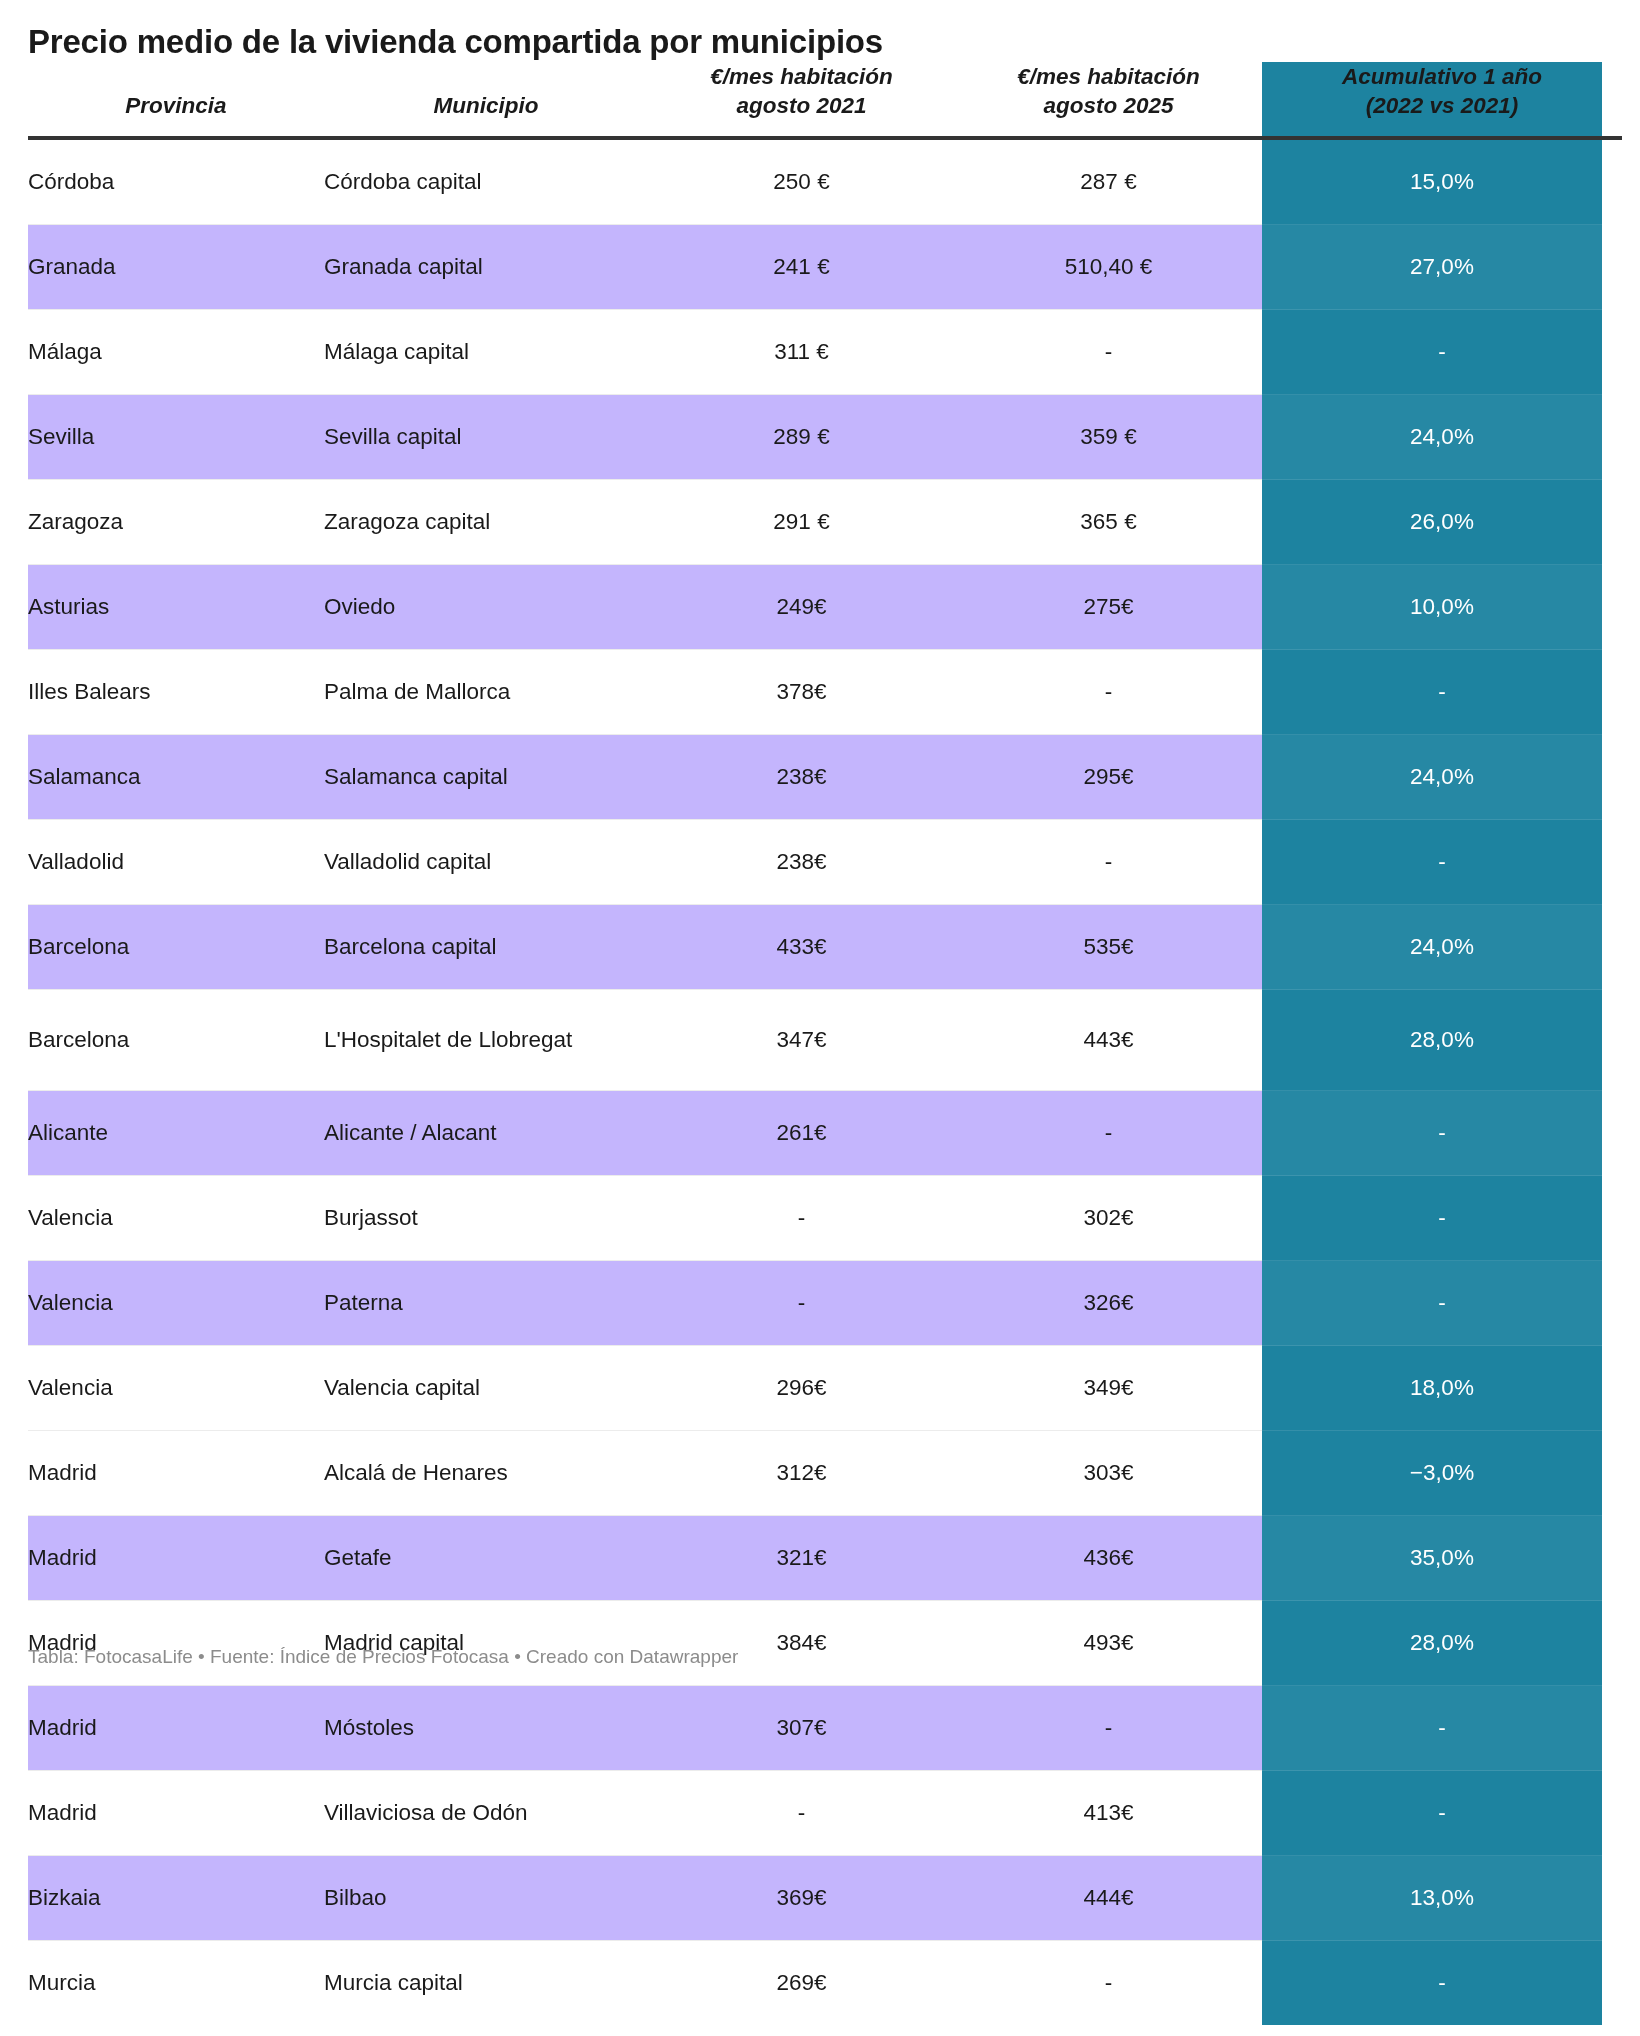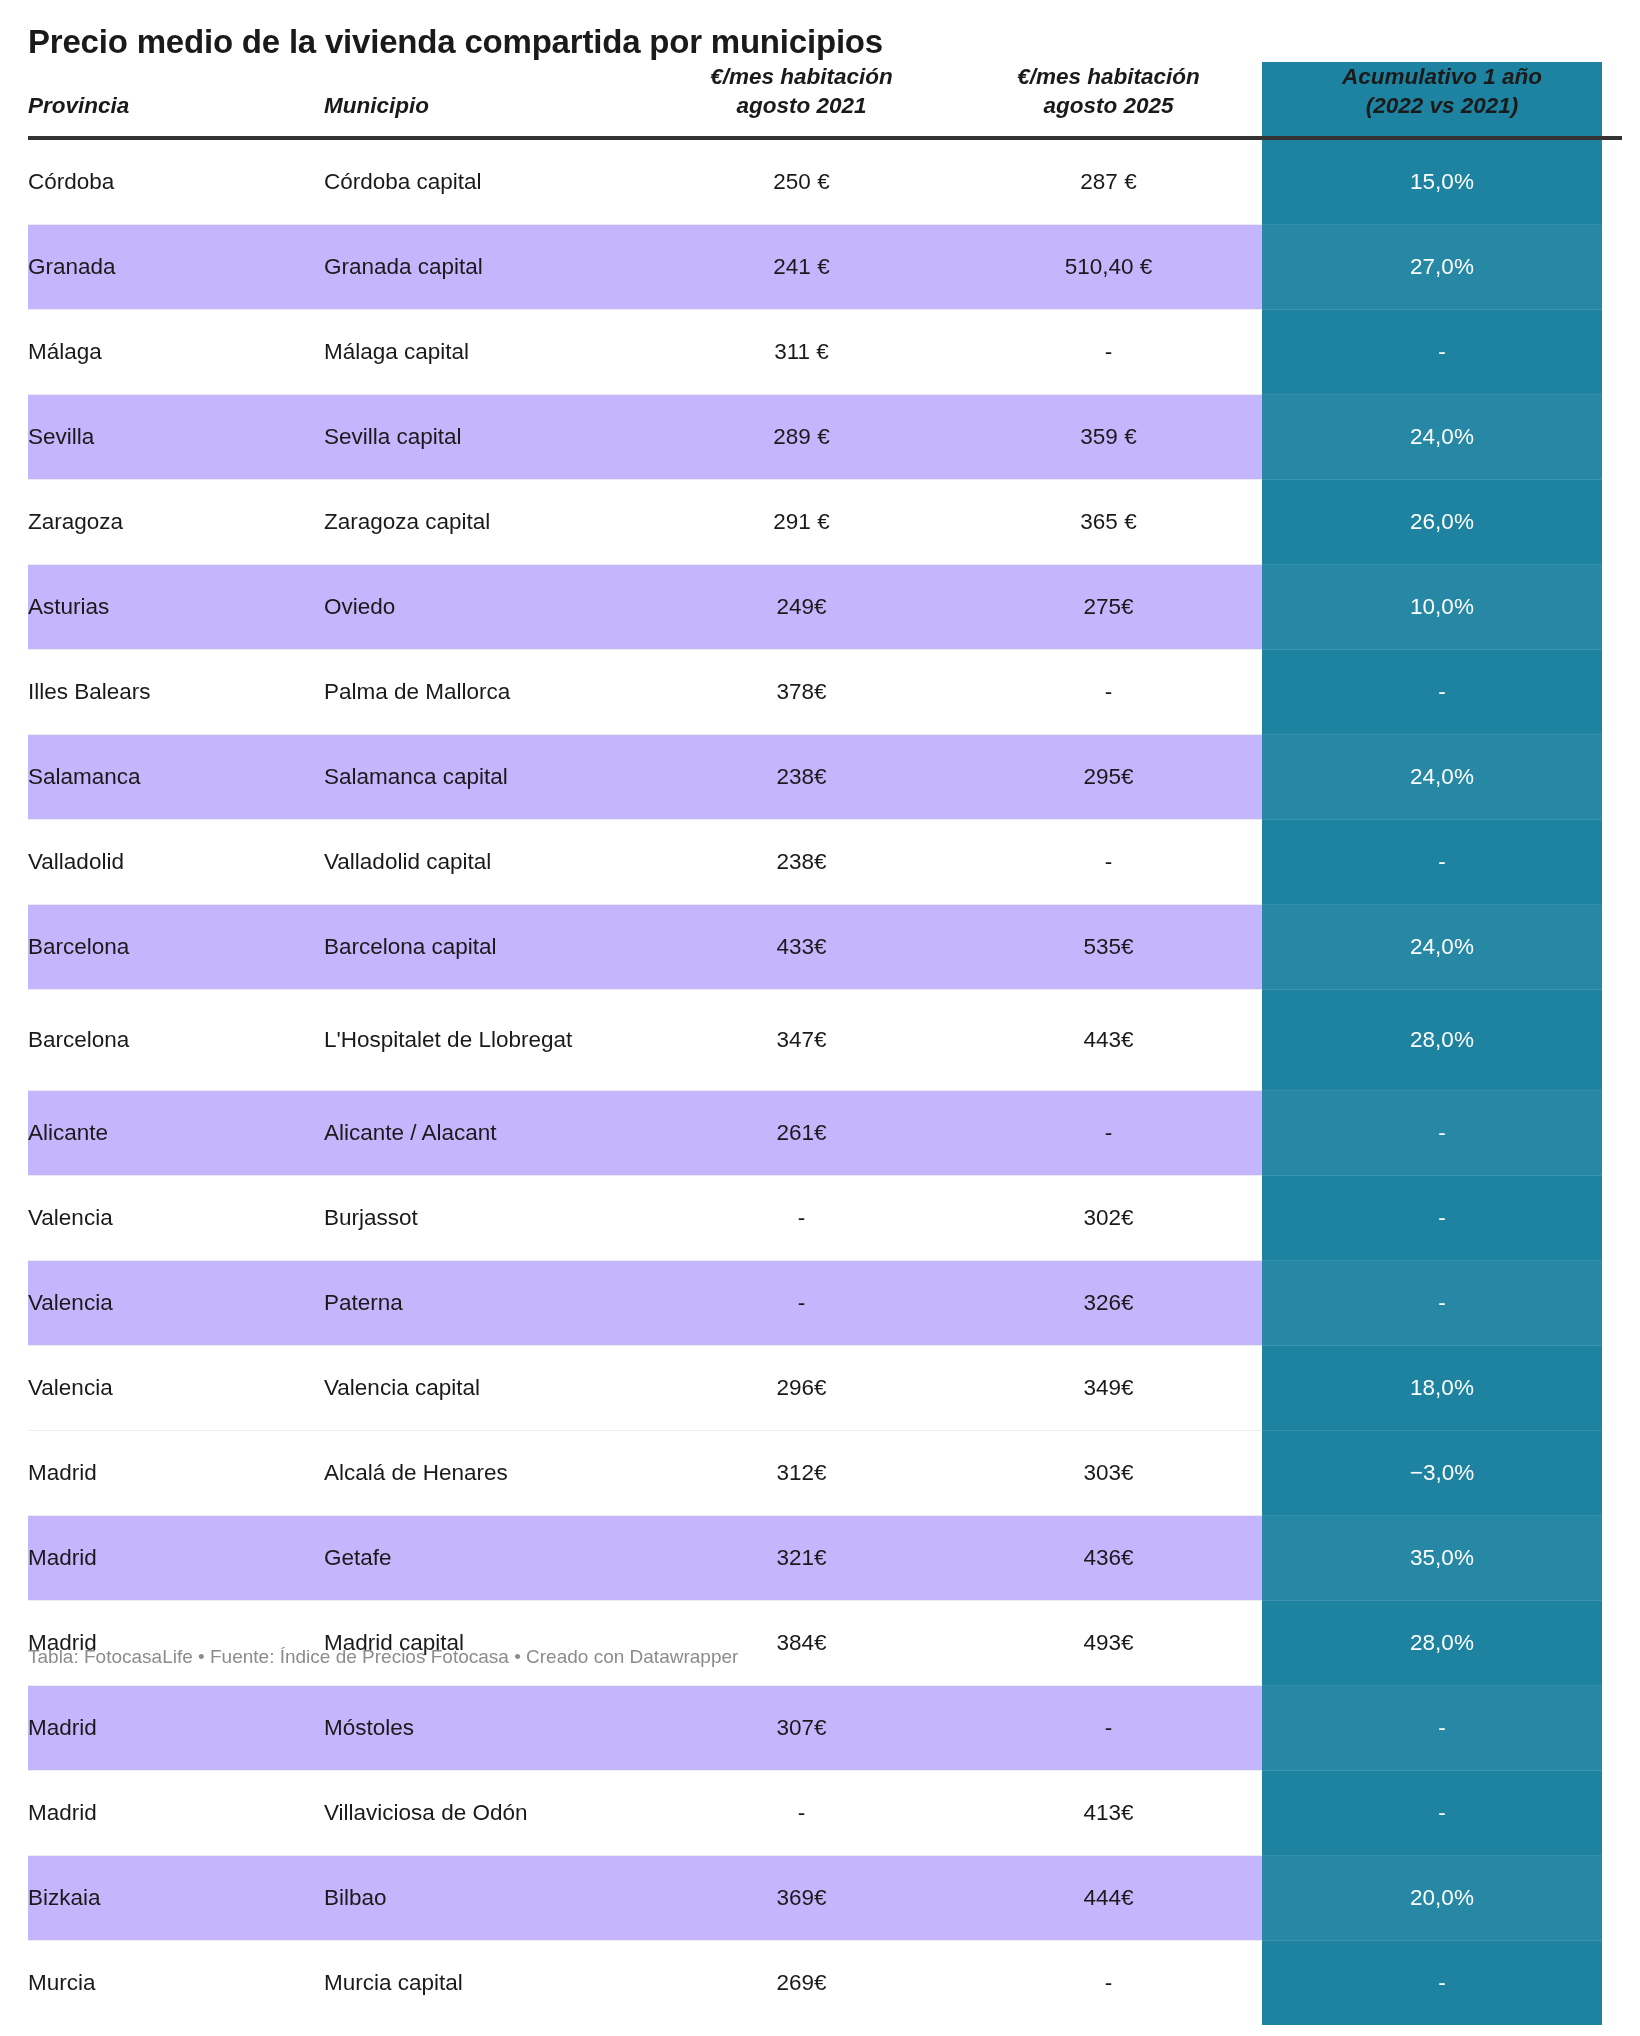--- a/index.html
+++ b/index.html
@@ -72,21 +72,21 @@
     font-size: 22.5px;
     font-weight: bold;
     color: #1a1a1a;
     vertical-align: bottom;
     padding: 0 0 16px 0;
     line-height: 1.3;
     border-bottom: 4px solid #333333;
     background: transparent;
     font-style: italic;
   }
-  table.data thead th.left   { text-align: left; }
+  table.data thead th.left   { text-align: center; }
   table.data thead th.center { text-align: center; }
 
   table.data thead th .hdr-line { display: block; }
 
   table.data tbody td {
     font-size: 22.5px;
     font-weight: normal;
     color: #1a1a1a;
     line-height: 1.32;
     height: 72px;
@@ -307,21 +307,21 @@
             <td class="left zebra">Villaviciosa de Odón</td>
             <td class="center zebra">-</td>
             <td class="center zebra">413€</td>
             <td class="accent">-</td>
           </tr>
           <tr class="shaded">
             <td class="left zebra">Bizkaia</td>
             <td class="left zebra">Bilbao</td>
             <td class="center zebra">369€</td>
             <td class="center zebra">444€</td>
-            <td class="accent">20,0%</td>
+            <td class="accent">13,0%</td>
           </tr>
           <tr>
             <td class="left zebra">Murcia</td>
             <td class="left zebra">Murcia capital</td>
             <td class="center zebra">269€</td>
             <td class="center zebra">-</td>
             <td class="accent">-</td>
           </tr>
         </tbody>
     </table>

